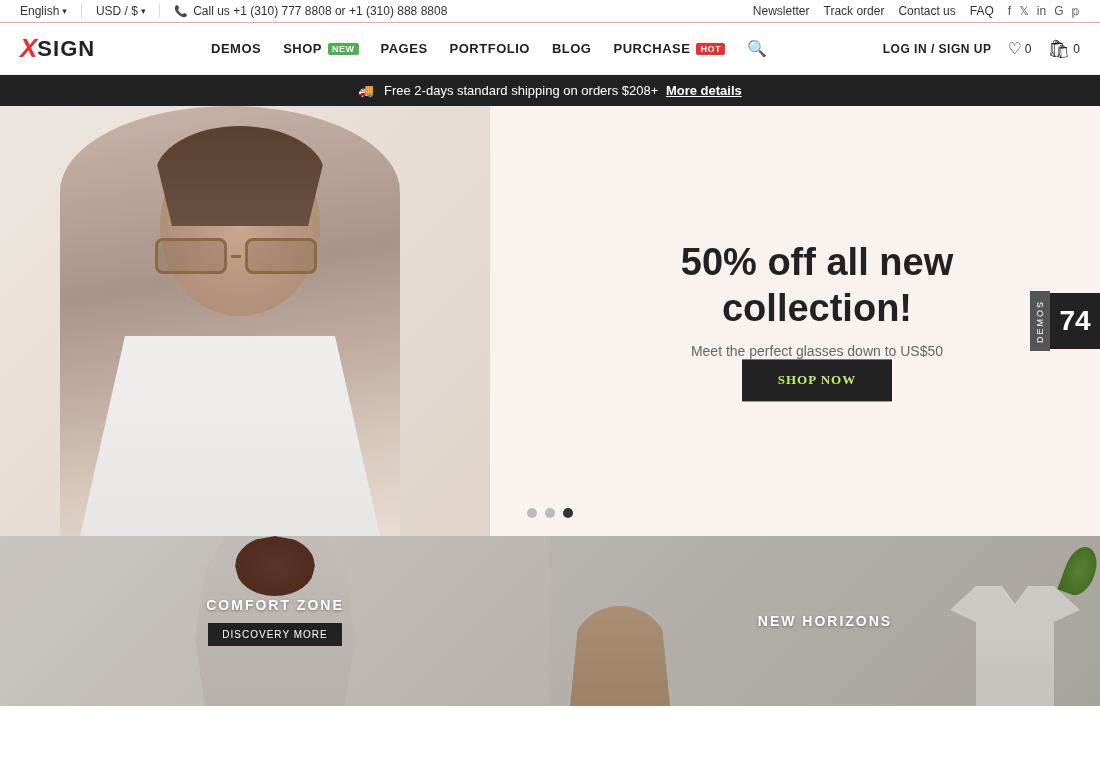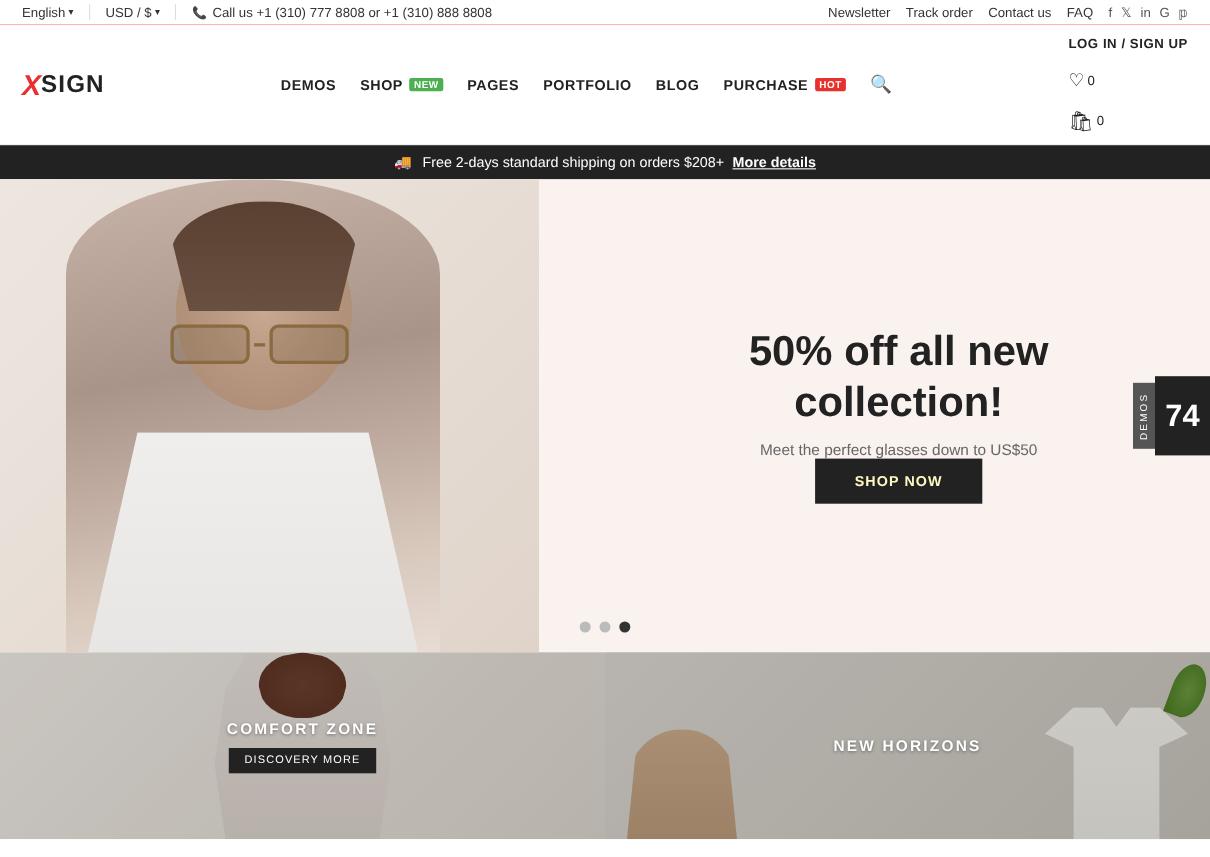--- a/index.html
+++ b/index.html
@@ -48,21 +48,21 @@
     }
     .badge-new {
       background: #4caf50; color: #fff; font-size: 9px; font-weight: bold;
       padding: 1px 4px; border-radius: 2px; text-transform: uppercase; margin-left: 2px;
     }
     .badge-hot {
       background: #e8312f; color: #fff; font-size: 9px; font-weight: bold;
       padding: 1px 4px; border-radius: 2px; text-transform: uppercase; margin-left: 2px;
     }
     .search-icon-btn { background: none; border: none; cursor: pointer; font-size: 16px; color: #333; }
-    .nav-right { display: flex; gap: 16px; flex-direction: column; }
+    .nav-right { display: flex; align-items: center; gap: 16px; }
     .nav-right a { text-decoration: none; color: #222; font-size: 12px; font-weight: 600; letter-spacing: 0.5px; }
     .wishlist-btn, .cart-btn {
       display: flex; align-items: center; gap: 3px; cursor: pointer; color: #222; font-size: 12px;
     }
     .cart-icon { font-size: 18px; }
     .wishlist-icon { font-size: 16px; }
     .count { font-size: 12px; }
 
     
     .promo-bar {
@@ -81,23 +81,23 @@
       position: absolute; right: 93px; top: 50%; transform: translateY(-50%);
       text-align: center; max-width: 380px;
     }
     .hero-title {
       font-size: 38px; font-weight: 700; color: #222; line-height: 1.2; margin-bottom: 12px;
     }
     .hero-subtitle {
       font-size: 14px; color: #666; 
     }
     .shop-now-btn {
-      background: #222; color: #fef9c3; border: none; padding: 13px 36px;
+      background: #222; color: #bef264; border: none; padding: 13px 36px;
       font-size: 13px; font-weight: 700; letter-spacing: 1px; text-transform: uppercase;
-      cursor: pointer; display: inline-block; text-decoration: none;
+      cursor: pointer; display: inline-block; text-decoration: none; font-family: Liberation Serif, serif;
     }
 
     
     .slide-dots {
       position: absolute; bottom: 18px; left: 50%; transform: translateX(-50%);
       display: flex; gap: 8px;
     }
     .dot {
       width: 10px; height: 10px; border-radius: 50%; background: #bbb; cursor: pointer;
     }
@@ -107,21 +107,21 @@
       display: flex; align-items: center;
     }
     .demos-label {
       background: #555; color: #fff; writing-mode: vertical-lr;
       transform: rotate(180deg); font-size: 9px; letter-spacing: 2px;
       text-transform: uppercase; padding: 8px 5px; height: 60px;
       display: flex; align-items: center; justify-content: center;
     }
     .demos-number {
       background: #222; color: #fff; font-size: 28px; font-weight: bold;
-      width: 50px; height: 72px; display: flex; align-items: center; justify-content: center;
+      width: 50px; height: 56px; display: flex; align-items: center; justify-content: center;
     }
 
     
     .category-section {
       display: flex; width: 100%; height: 170px;
     }
     .category-item {
       flex: 1; position: relative; overflow: hidden; cursor: pointer;
     }
     .cat-bg-1 {

